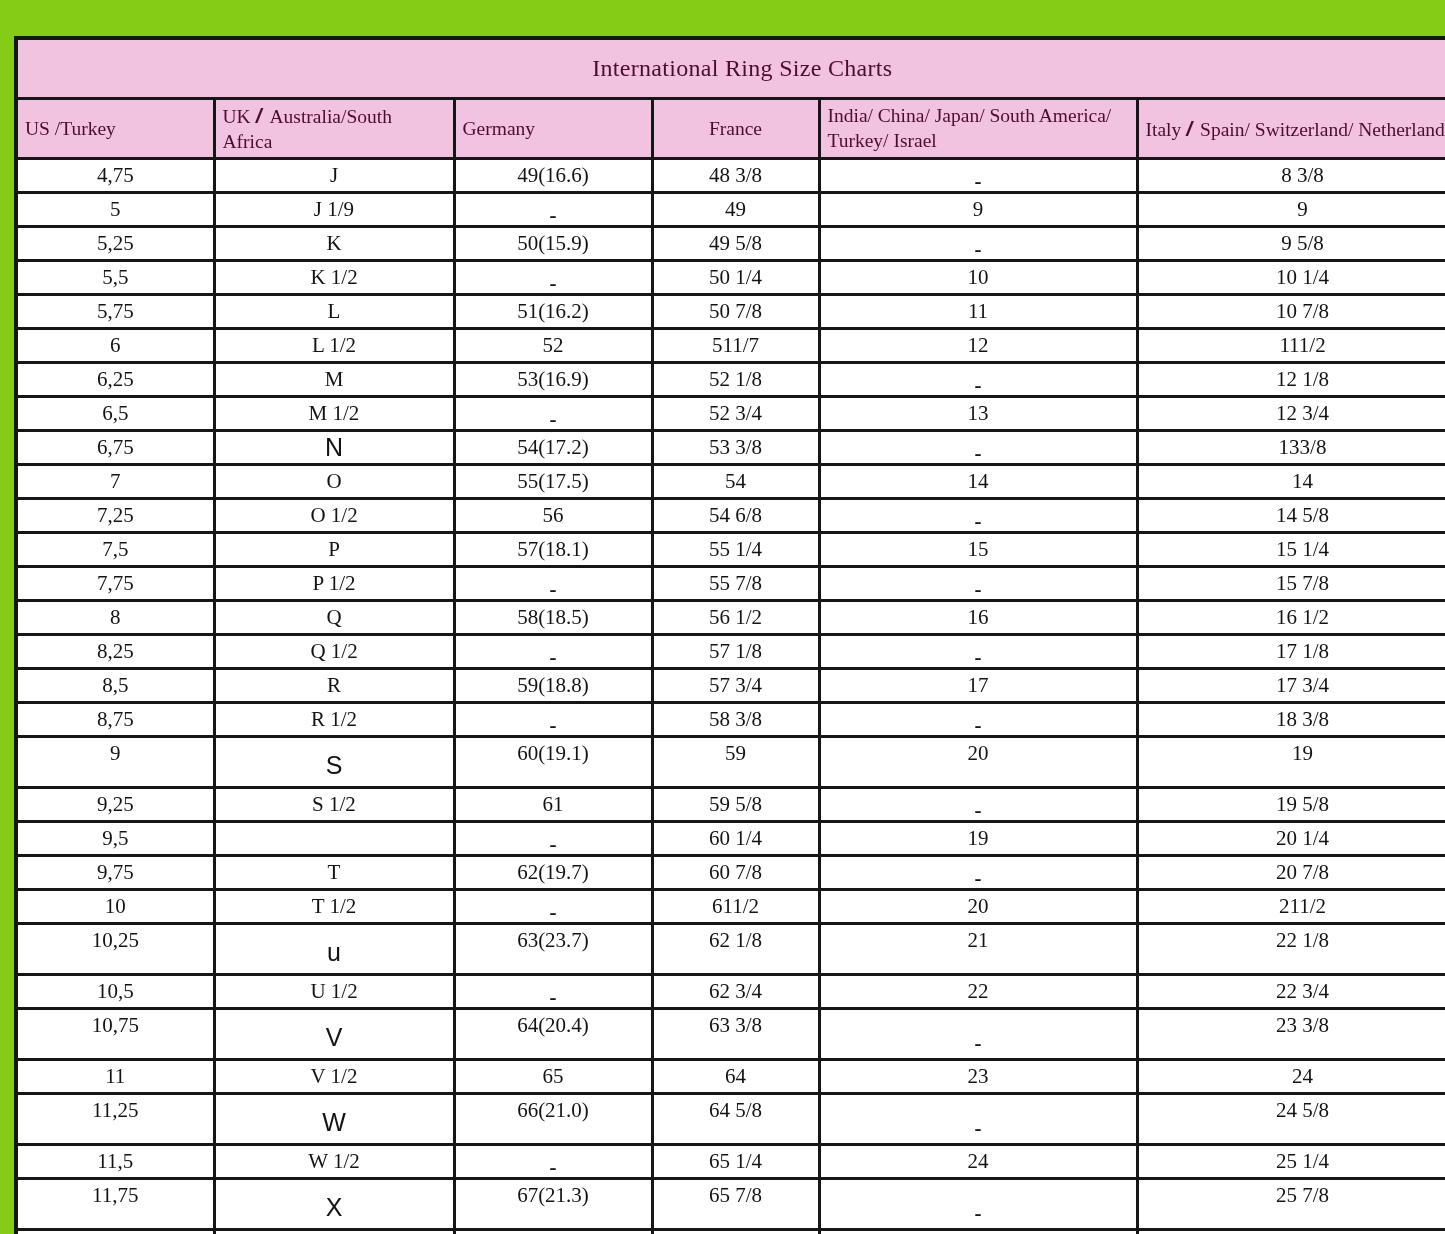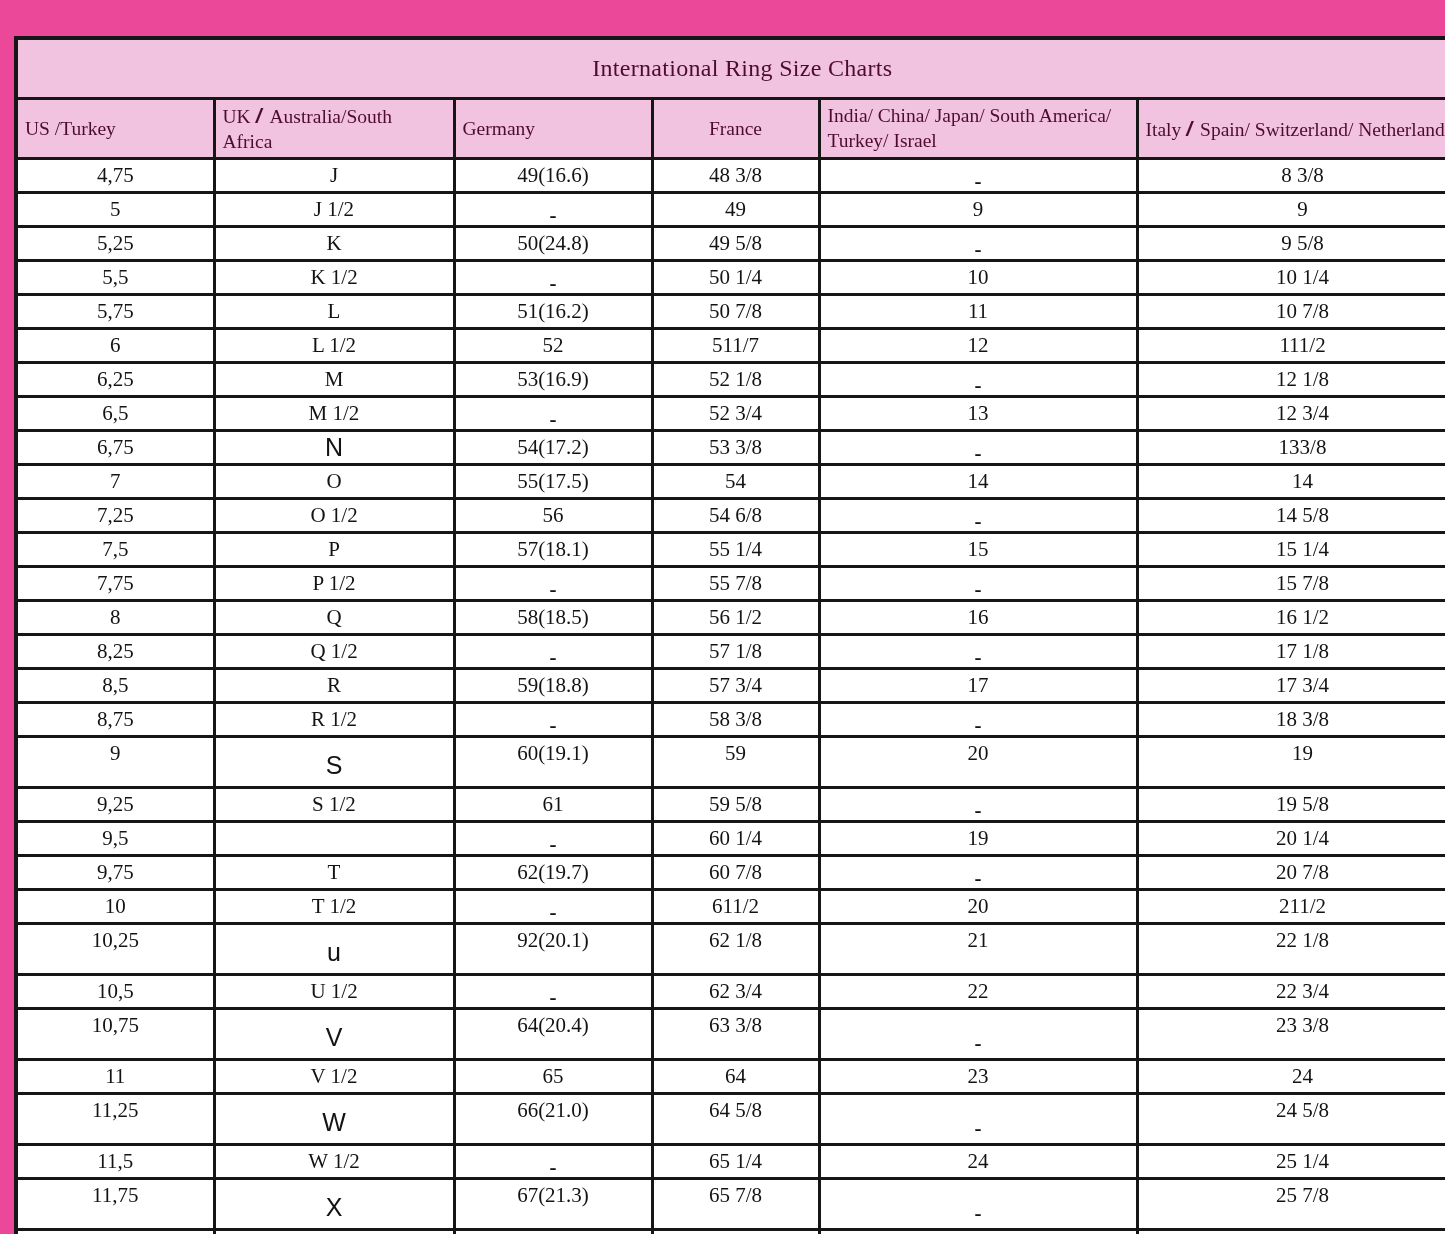--- a/index.html
+++ b/index.html
@@ -1,20 +1,20 @@
 <!DOCTYPE html>
 <html><head>
 <meta charset="utf-8">
 <style>
   html, body { margin: 0; padding: 0; background: #ffffff; }
   .page {
     position: relative;
     width: 1445px;
     height: 1234px;
-    background: #ec4899;
+    background: #84cc16;
     overflow: hidden;
     font-family: "Liberation Serif", serif;
   }
   table.ring-table {
     position: absolute;
     left: 14px;
     top: 36px;
     width: 1452px;
     border-collapse: collapse;
     table-layout: fixed;
@@ -115,30 +115,30 @@
         <tr>
           <td><span>4,75</span></td>
           <td><span>J</span></td>
           <td><span>49(16.6)</span></td>
           <td><span>48 3/8</span></td>
           <td><span class="dash">-</span></td>
           <td><span>8 3/8</span></td>
         </tr>
         <tr>
           <td><span>5</span></td>
-          <td><span>J 1/2</span></td>
+          <td><span>J 1/9</span></td>
           <td><span class="dash">-</span></td>
           <td><span>49</span></td>
           <td><span>9</span></td>
           <td><span>9</span></td>
         </tr>
         <tr>
           <td><span>5,25</span></td>
           <td><span>K</span></td>
-          <td><span>50(24.8)</span></td>
+          <td><span>50(15.9)</span></td>
           <td><span>49 5/8</span></td>
           <td><span class="dash">-</span></td>
           <td><span>9 5/8</span></td>
         </tr>
         <tr>
           <td><span>5,5</span></td>
           <td><span>K 1/2</span></td>
           <td><span class="dash">-</span></td>
           <td><span>50 1/4</span></td>
           <td><span>10</span></td>
@@ -284,21 +284,21 @@
           <td><span>10</span></td>
           <td><span>T 1/2</span></td>
           <td><span class="dash">-</span></td>
           <td><span>611/2</span></td>
           <td><span>20</span></td>
           <td><span>211/2</span></td>
         </tr>
         <tr class="tall">
           <td><span>10,25</span></td>
           <td class="letter-low"><span class="sans-letter">u</span></td>
-          <td><span>92(20.1)</span></td>
+          <td><span>63(23.7)</span></td>
           <td><span>62 1/8</span></td>
           <td><span>21</span></td>
           <td><span>22 1/8</span></td>
         </tr>
         <tr>
           <td><span>10,5</span></td>
           <td><span>U 1/2</span></td>
           <td><span class="dash">-</span></td>
           <td><span>62 3/4</span></td>
           <td><span>22</span></td>

